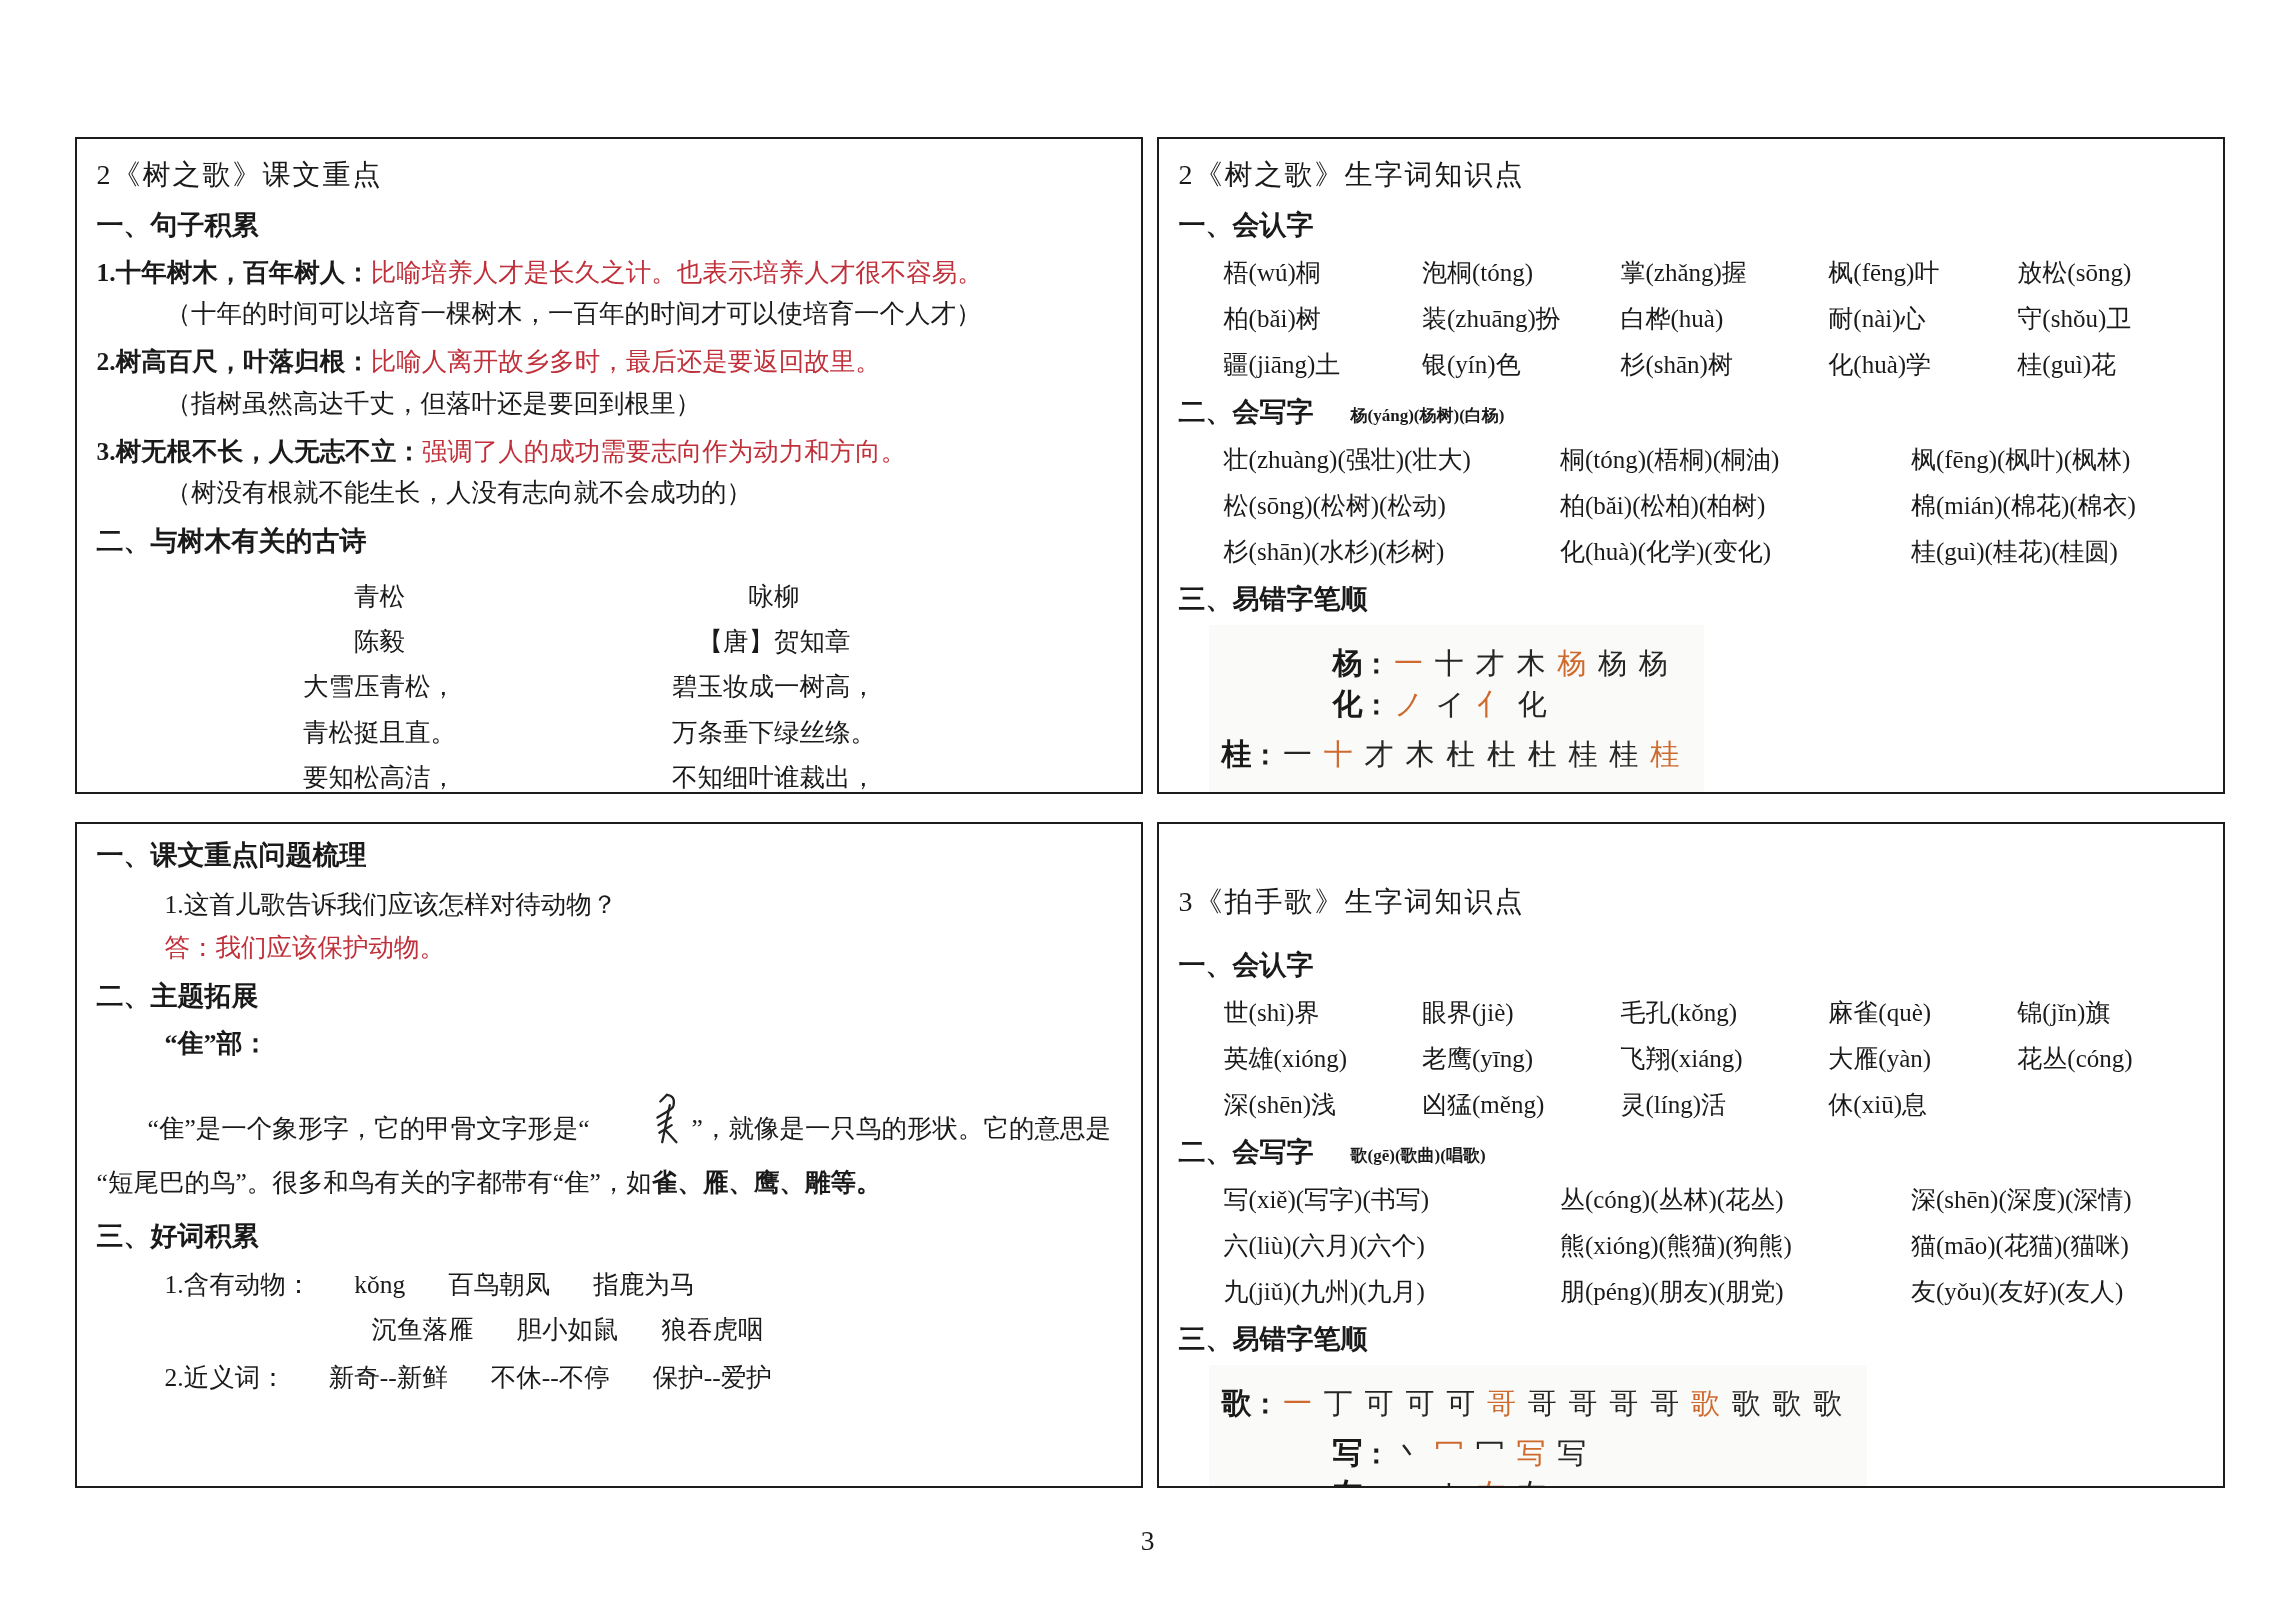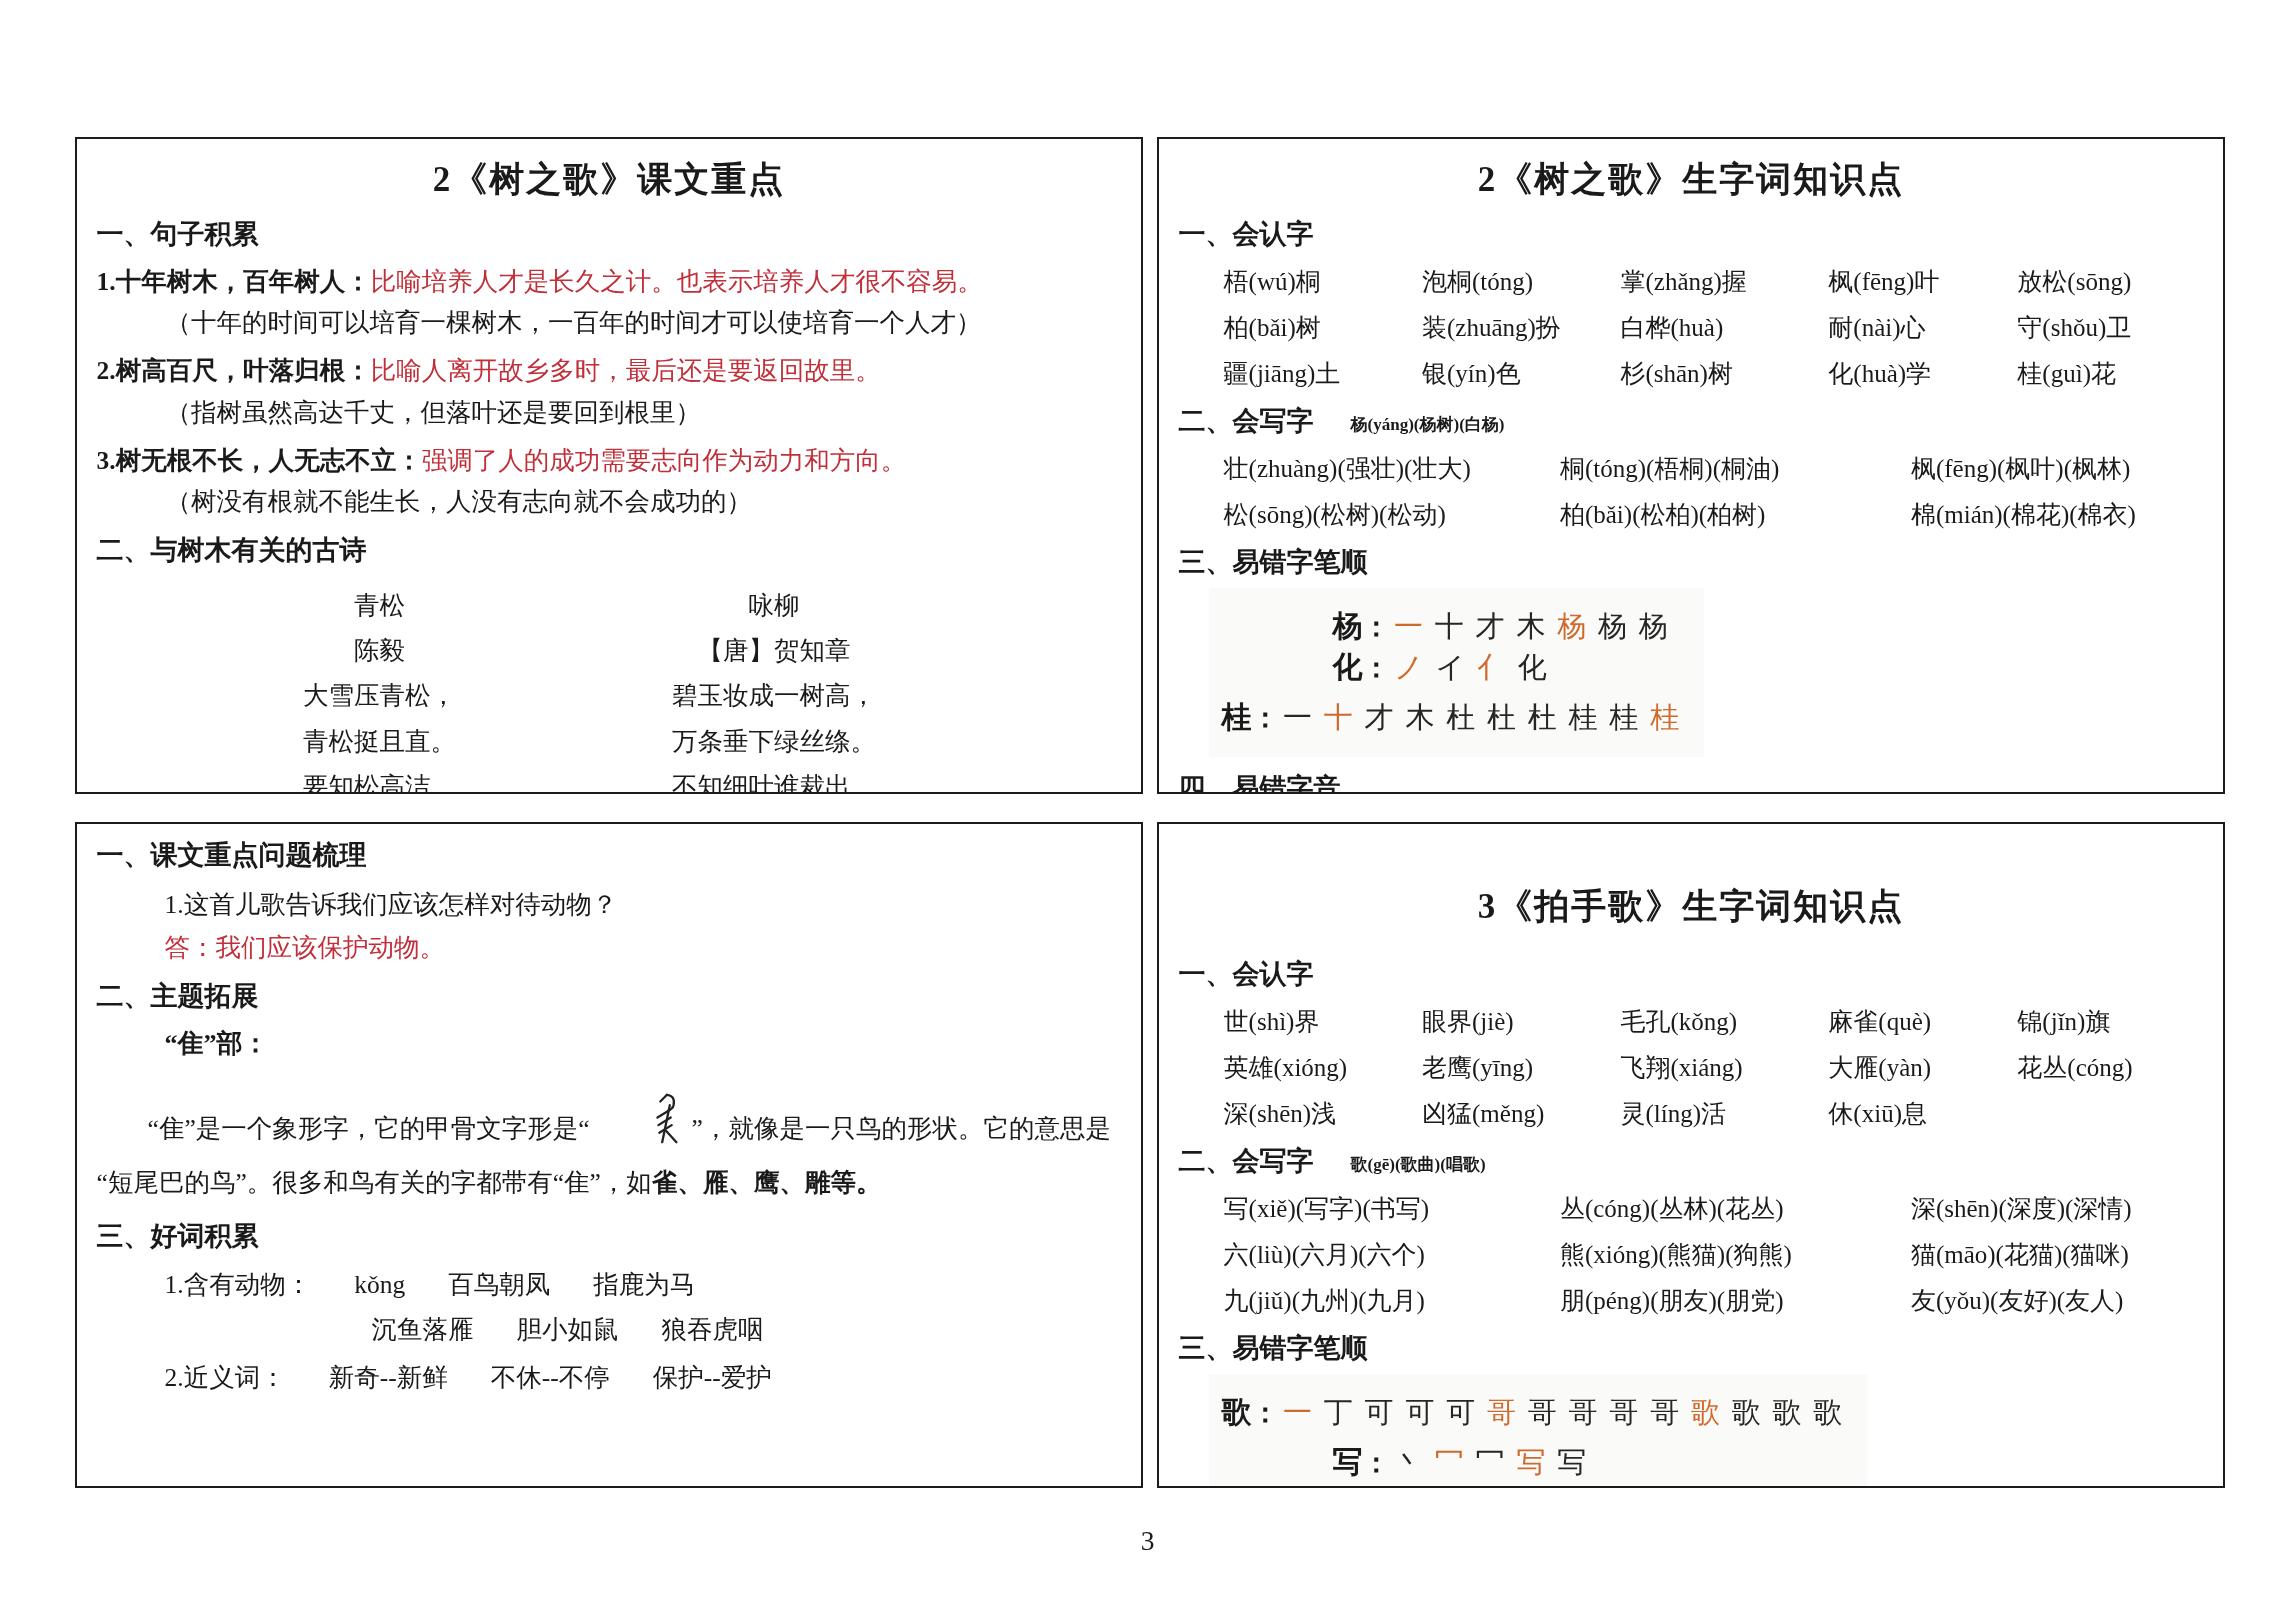--- a/index.html
+++ b/index.html
@@ -10,21 +10,21 @@
   }
   .panel{
     position:absolute;border:2.6px solid #1c1c1c;background:#fff;
     box-sizing:border-box;padding:0 19.6px;overflow:hidden;
   }
   #p1{left:75px;top:137px;width:1068px;height:657px;}
   #p2{left:1157px;top:137px;width:1068px;height:657px;}
   #p3{left:75px;top:822px;width:1068px;height:666px;}
   #p4{left:1157px;top:822px;width:1068px;height:666px;}
 
-  .title{font-size:35px;font-weight:bold;text-align:center;margin:17px 0 9.2px;letter-spacing:2px;}
+  .title{font-size:28px;font-weight:normal;margin:17px 0 9.2px;letter-spacing:2px;}
   #p3 .title,#p4 .title{margin-top:59px;margin-bottom:26px;}
   .h{font-size:27px;font-weight:bold;margin:13px 0 6.5px;}
   .red{color:#c0303a;}
   b.lbl{font-weight:bold;}
 
   
   #p1 .line{font-size:25.5px;margin:11.8px 0 3.9px;}
   #p1 .note{font-size:25.5px;margin:6.5px 0 13px 69px;}
   .poems{display:flex;justify-content:center;gap:216px;margin-top:14.4px;transform:translateX(-19.6px);}
   .poem{text-align:center;font-size:25.5px;line-height:1.78;}
@@ -146,20 +146,26 @@
 
       <span class="term">壮(zhuàng)(强壮)(壮大)</span>
         <span class="term">桐(tóng)(梧桐)(桐油)</span>
         <span class="term">枫(fēng)(枫叶)(枫林)</span>
       </div>
       <div class="grid3">
 
       <span class="term">松(sōng)(松树)(松动)</span>
         <span class="term">柏(bǎi)(松柏)(柏树)</span>
         <span class="term">棉(mián)(棉花)(棉衣)</span>
+      </div>
+      <div class="grid3">
+
+      <span class="term">杉(shān)(水杉)(杉树)</span>
+        <span class="term">化(huà)(化学)(变化)</span>
+        <span class="term">桂(guì)(桂花)(桂圆)</span>
       </div>
     </div>
 
   <div class="h">三、易错字笔顺</div>
   <div class="strip">
     <div class="strip-row">
       <div class="sgroup">
         <span class="schar">杨</span><span class="scolon">：</span><span><span class="tok hl">一</span><span class="tok">十</span><span class="tok">才</span><span class="tok">木</span><span class="tok hl">杨</span><span class="tok">杨</span><span class="tok">杨</span></span>
       </div>
       <div class="sgroup">

